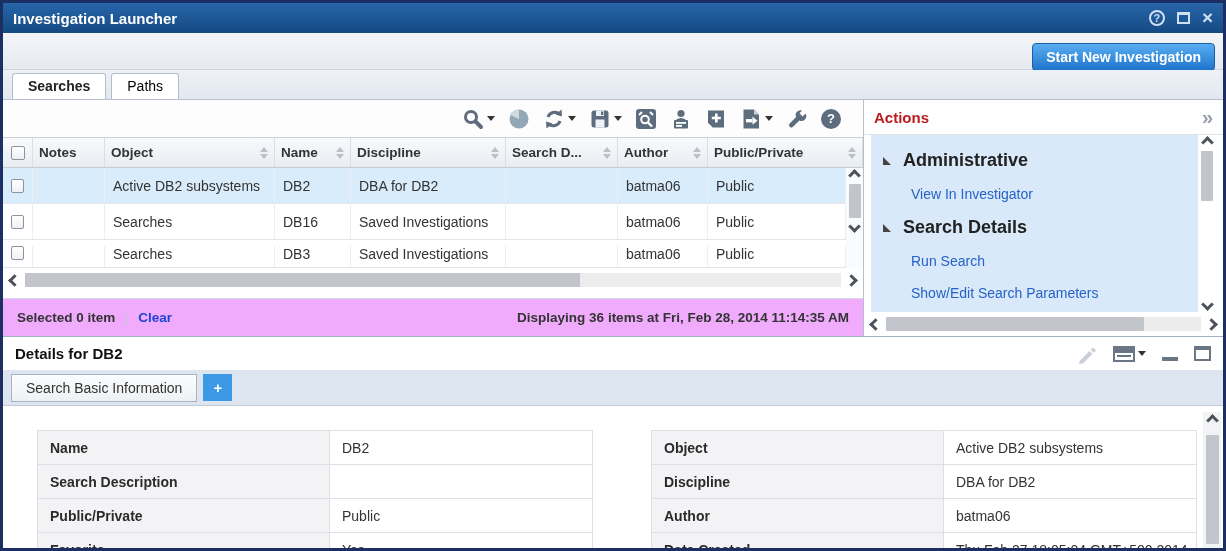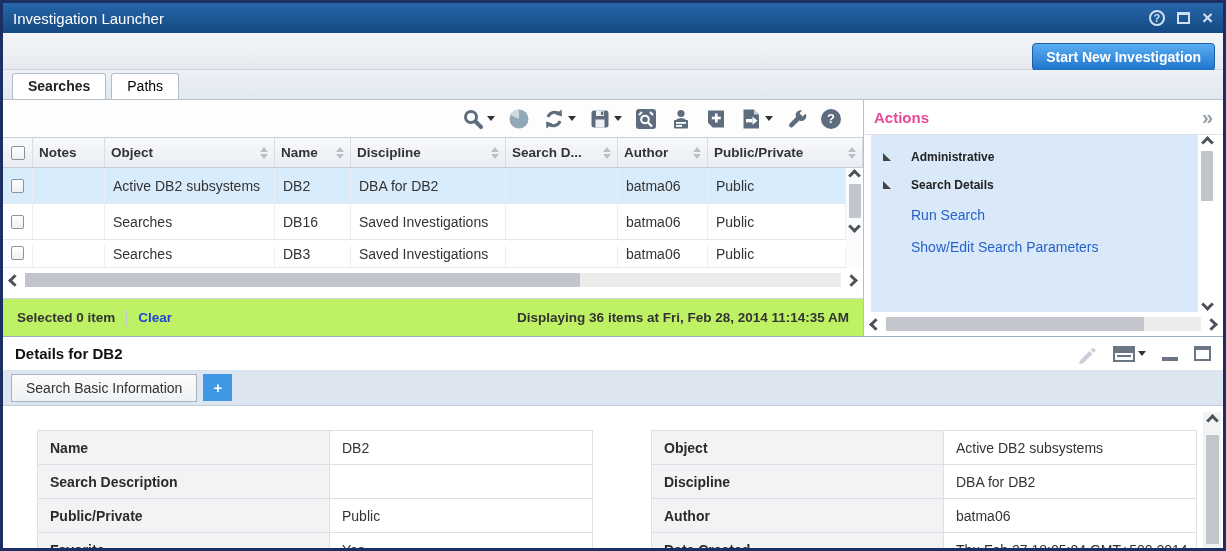--- a/index.html
+++ b/index.html
@@ -1,21 +1,21 @@
 <!DOCTYPE html>
 <html><head>
 <meta charset="utf-8">
 <style>
   * { margin:0; padding:0; box-sizing:border-box; }
   html,body { width:1226px; height:551px; font-family:"Liberation Sans", sans-serif; background:#fff; }
   .window { width:1226px; height:551px; border:3px solid #1b2f63; display:flex; flex-direction:column; background:#fff; overflow:hidden; }
 
   
   .titlebar { height:30px; flex:0 0 30px; background:linear-gradient(#2766aa,#154a82); display:flex; align-items:center; padding:0 10px; }
-  .titlebar .title { color:#fff; font-weight:normal; font-size:15px; }
+  .titlebar .title { color:#fff; font-weight:bold; font-size:15px; }
   .tb-icons { margin-left:auto; display:flex; align-items:center; gap:12px; }
   .tb-help { width:16px; height:16px; border-radius:50%; border:2px solid #cfe0f2; color:#cfe0f2; font-size:11px; font-weight:bold; display:flex; align-items:center; justify-content:center; cursor:pointer; }
   .tb-max { width:13px; height:12px; border:2px solid #cfe0f2; border-top-width:3px; cursor:pointer; }
   .tb-close { color:#cfe0f2; font-size:19px; font-weight:bold; line-height:14px; cursor:pointer; }
 
   
   .subheader { height:37px; flex:0 0 37px; background:linear-gradient(#f3f5f8,#e6eaf0); border-bottom:1px solid #cdd4dd; display:flex; align-items:center; justify-content:flex-end; padding:0 8px; }
   .start-btn { background:linear-gradient(#59aef2,#1f74cb); border:1px solid #1a5ea8; border-radius:4px; color:#fff; font-weight:bold; font-size:14px; padding:5px 13px; font-family:"Liberation Sans",sans-serif; cursor:pointer;margin-top:11px; }
 
   
@@ -63,35 +63,35 @@
   .chv { display:inline-block; width:9px; height:9px; border-style:solid; border-color:#4d525a; border-width:0 0 3px 3px; }
   .chv-left { transform:rotate(45deg); } .chv-up { transform:rotate(135deg); }
   .chv-right { transform:rotate(225deg); } .chv-down { transform:rotate(-45deg); }
   .vscroll { flex:0 0 17px; display:flex; flex-direction:column; align-items:center; padding:3px 0; background:#fafbfc; }
   .vthumb { width:12px; background:#c2c6cc; border-radius:1px; margin:4px 0; }
   .hscroll { height:24px; flex:0 0 24px; display:flex; align-items:center; padding:0 7px; gap:6px; background:#fff; }
   .htrack { flex:1; height:14px; background:#ececec; border-radius:1px; position:relative; }
   .hthumb { position:absolute; top:0; left:0; height:14px; background:#c2c6cc; border-radius:1px; }
 
   
-  .statusbar { margin-top:auto; height:38px; flex:0 0 38px; border-top:1px solid #d3d9e1; background:#bef264; display:flex; align-items:center; padding:0 14px; font-size:13.5px; font-weight:bold; color:#333; }
+  .statusbar { margin-top:auto; height:38px; flex:0 0 38px; border-top:1px solid #d3d9e1; background:#f0abfc; display:flex; align-items:center; padding:0 14px; font-size:13.5px; font-weight:bold; color:#333; }
   .status-div { width:1px; height:16px; background:#c0c7d0; margin:0 11px; }
   .clear-link { color:#2045d6; cursor:pointer; }
   .displaying { margin-left:auto; }
 
   
   .actions { flex:1; border-left:1px solid #b4bfcc; display:flex; flex-direction:column; background:#fff; }
   .ahead { height:35px; flex:0 0 35px; display:flex; align-items:center; padding:0 10px; border-bottom:1px solid #dfe3e9; }
-  .ahead .atitle { font-weight:bold; font-size:15px; color:#ec4899; }
+  .ahead .atitle { font-weight:bold; font-size:15px; color:#b91c1c; }
   .ahead .expand { margin-left:auto; color:#98a2ad; font-size:20px; font-weight:bold; cursor:pointer; }
   .asearch { margin:5px 7px 4px; height:26px; border:1px solid #9aa6b4; font-size:14px; color:#444; padding:0 7px; font-family:"Liberation Sans",sans-serif; }
   .asearch::placeholder { color:#9aa1ab; }
   .alist-wrap { flex:1; display:flex; overflow:hidden; padding:0 7px 0 7px; }
   .alist { flex:1; background:#d9e9f9; overflow:hidden; padding-top:8px; }
-  .agroup { display:flex; align-items:center; gap:20px; padding:7px 0 7px 12px; font-size:12px; font-weight:bold; color:#222; cursor:pointer; }
+  .agroup { display:flex; align-items:center; gap:12px; padding:7px 0 7px 12px; font-size:18px; font-weight:bold; color:#222; cursor:pointer; }
   .tri { width:0; height:0; border-bottom:8px solid #444; border-right:8px solid transparent; }
   .alink { padding:8px 0 8px 40px; font-size:14px; color:#2563c9; cursor:pointer; }
   .alist-vscroll { flex:0 0 18px; background:#fff; display:flex; flex-direction:column; align-items:center; padding:3px 0; }
 
   
   .details { flex:1; display:flex; flex-direction:column; border-top:1px solid #9fb1c7; overflow:hidden; }
   .dhead { height:33px; flex:0 0 33px; display:flex; align-items:center; padding:0 12px; background:#fff; }
   .dhead .dtitle { font-weight:bold; font-size:15px; color:#111; }
   .dicons { margin-left:auto; display:flex; align-items:center; gap:16px; }
   .tbl-icon { width:22px; height:16px; border:2px solid #6a7683; background:linear-gradient(#6a7683 0 5px, #fff 5px); position:relative; }
@@ -332,20 +332,21 @@
       <div class="ahead">
         <span class="atitle">Actions</span>
         <span class="expand">»</span>
       </div>
       <div class="alist-wrap">
         <div class="alist">
           <div class="agroup">
             <span class="tri"></span>
             <span>Administrative</span>
           </div>
+          <div class="alink">View In Investigator</div>
           <div class="agroup">
             <span class="tri"></span>
             <span>Search Details</span>
           </div>
           <div class="alink">Run Search</div>
           <div class="alink">Show/Edit Search Parameters</div>
         </div>
         <div class="alist-vscroll">
           <span class="chv chv-up"></span>
           <span class="vthumb" style="height:50px;"></span>

